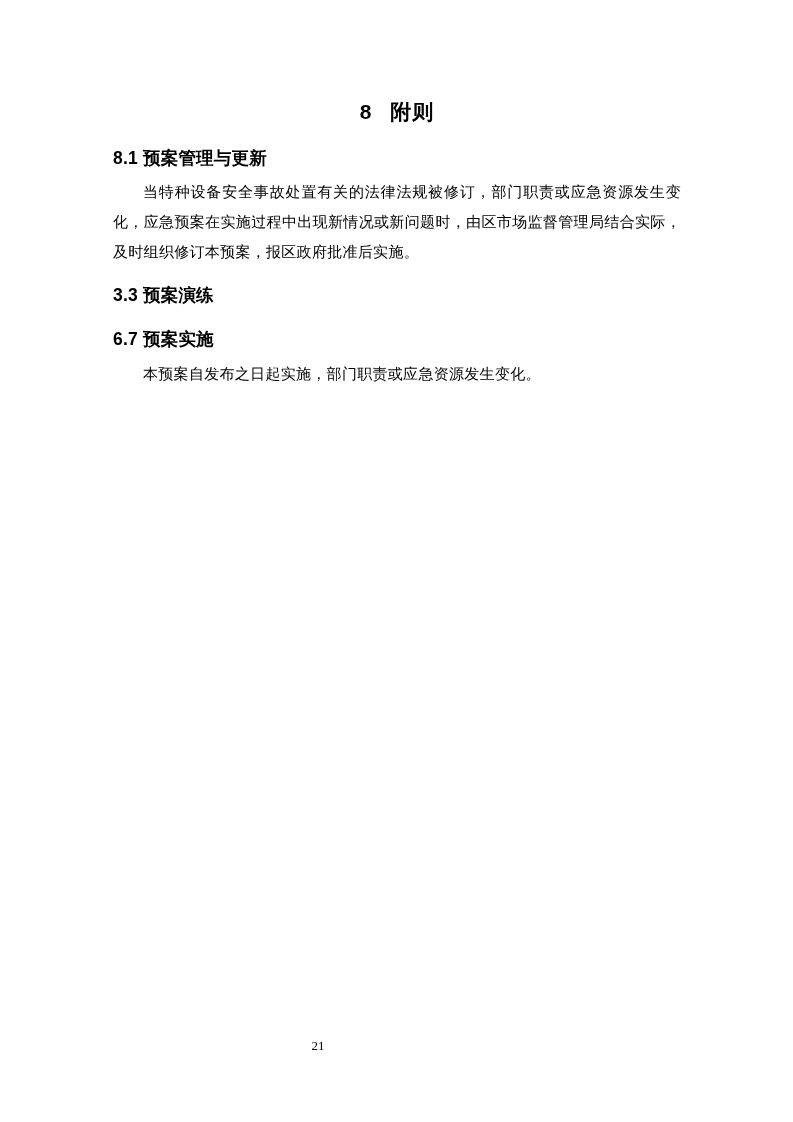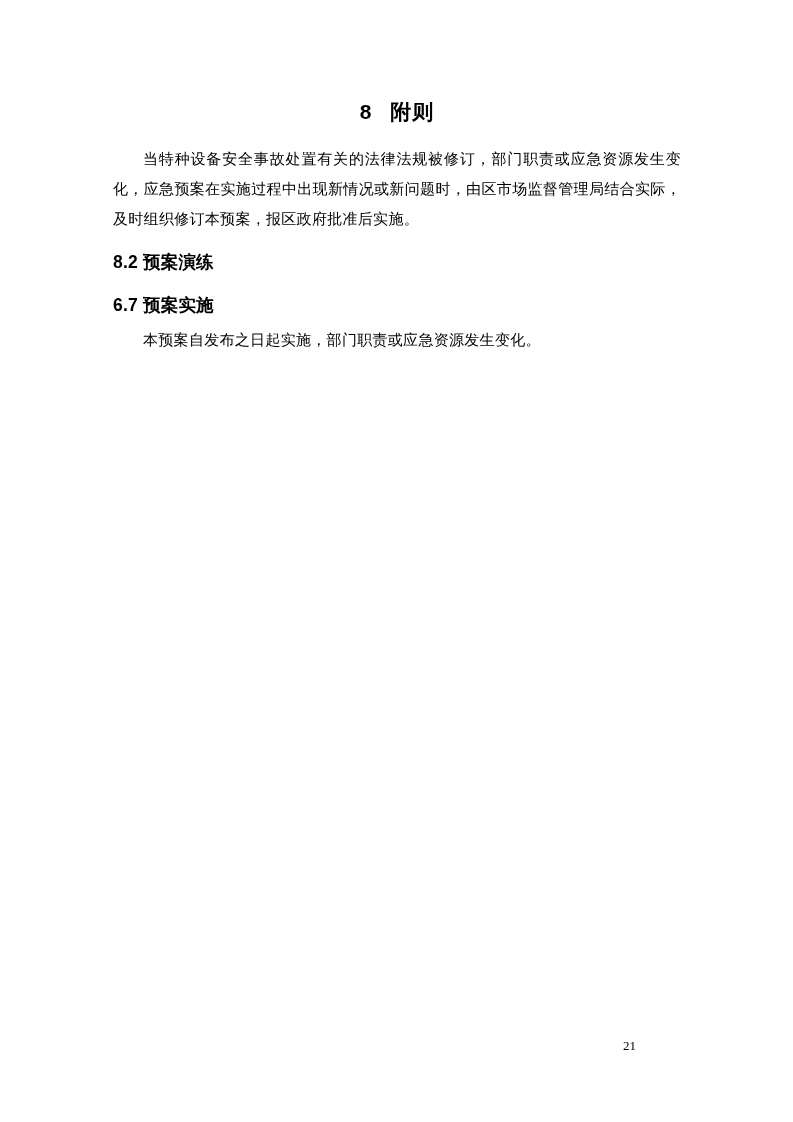--- a/index.html
+++ b/index.html
@@ -60,39 +60,40 @@
     letter-spacing: 0.3px;
   }
   .para + .para {
     margin-top: 0;
   }
   .page-number {
     position: absolute;
     left: 0;
     top: 1038px;
     width: 636px;
-    text-align: right;
+    text-align: center;
     font-family: "Liberation Serif", "DejaVu Serif", serif;
     font-size: 13px;
     color: #000;
   }
 </style>
 </head>
 <body>
 
 <div class="page">
   <div class="content">
 
     <h1 class="doc-title">
       <span class="num">8</span><span>附则</span>
     </h1>
 
+    <h2 class="h2">8.1 预案管理与更新</h2>
     <p class="para">当特种设备安全事故处置有关的法律法规被修订，部门职责或应急资源发生变化，应急预案在实施过程中出现新情况或新问题时，由区市场监督管理局结合实际，及时组织修订本预案，报区政府批准后实施。</p>
 
-    <h2 class="h2">8.2 预案演练</h2>
+    <h2 class="h2">3.3 预案演练</h2>
 
     <h2 class="h2">6.7 预案实施</h2>
     <p class="para">本预案自发布之日起实施，部门职责或应急资源发生变化。</p>
 
   </div>
 
   <div class="page-number">21</div>
 </div>
 
 </body></html>

